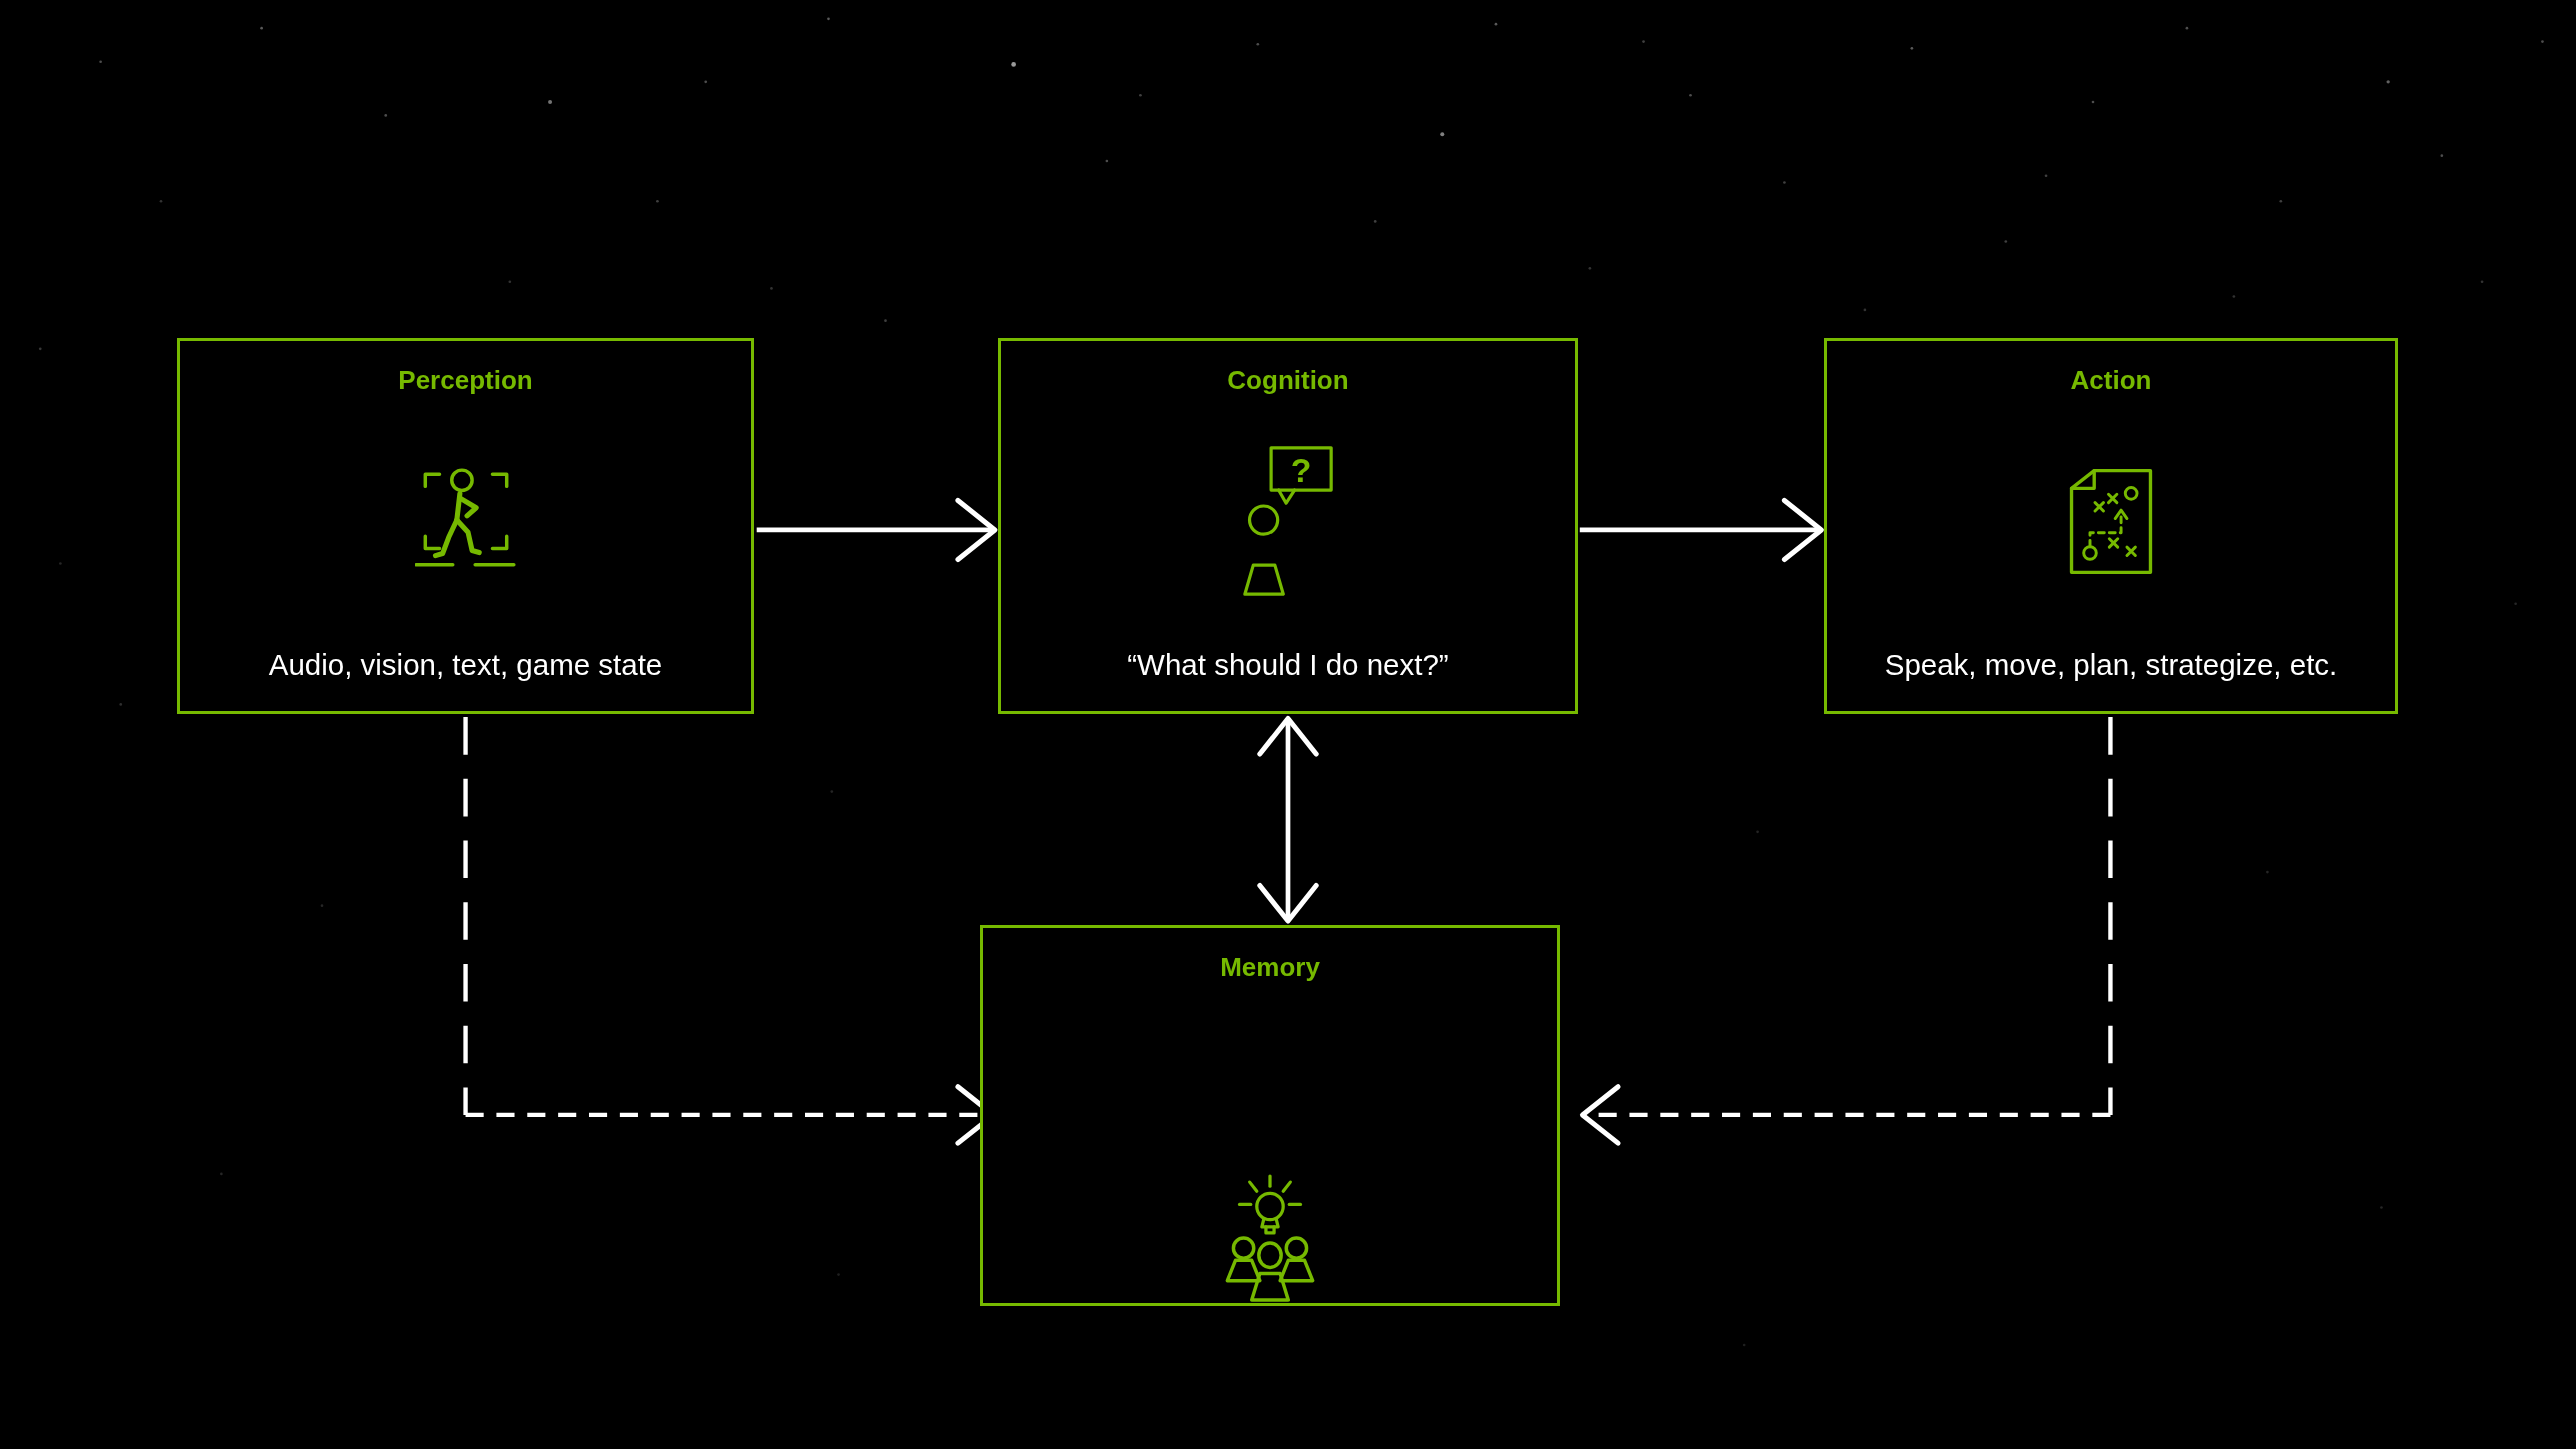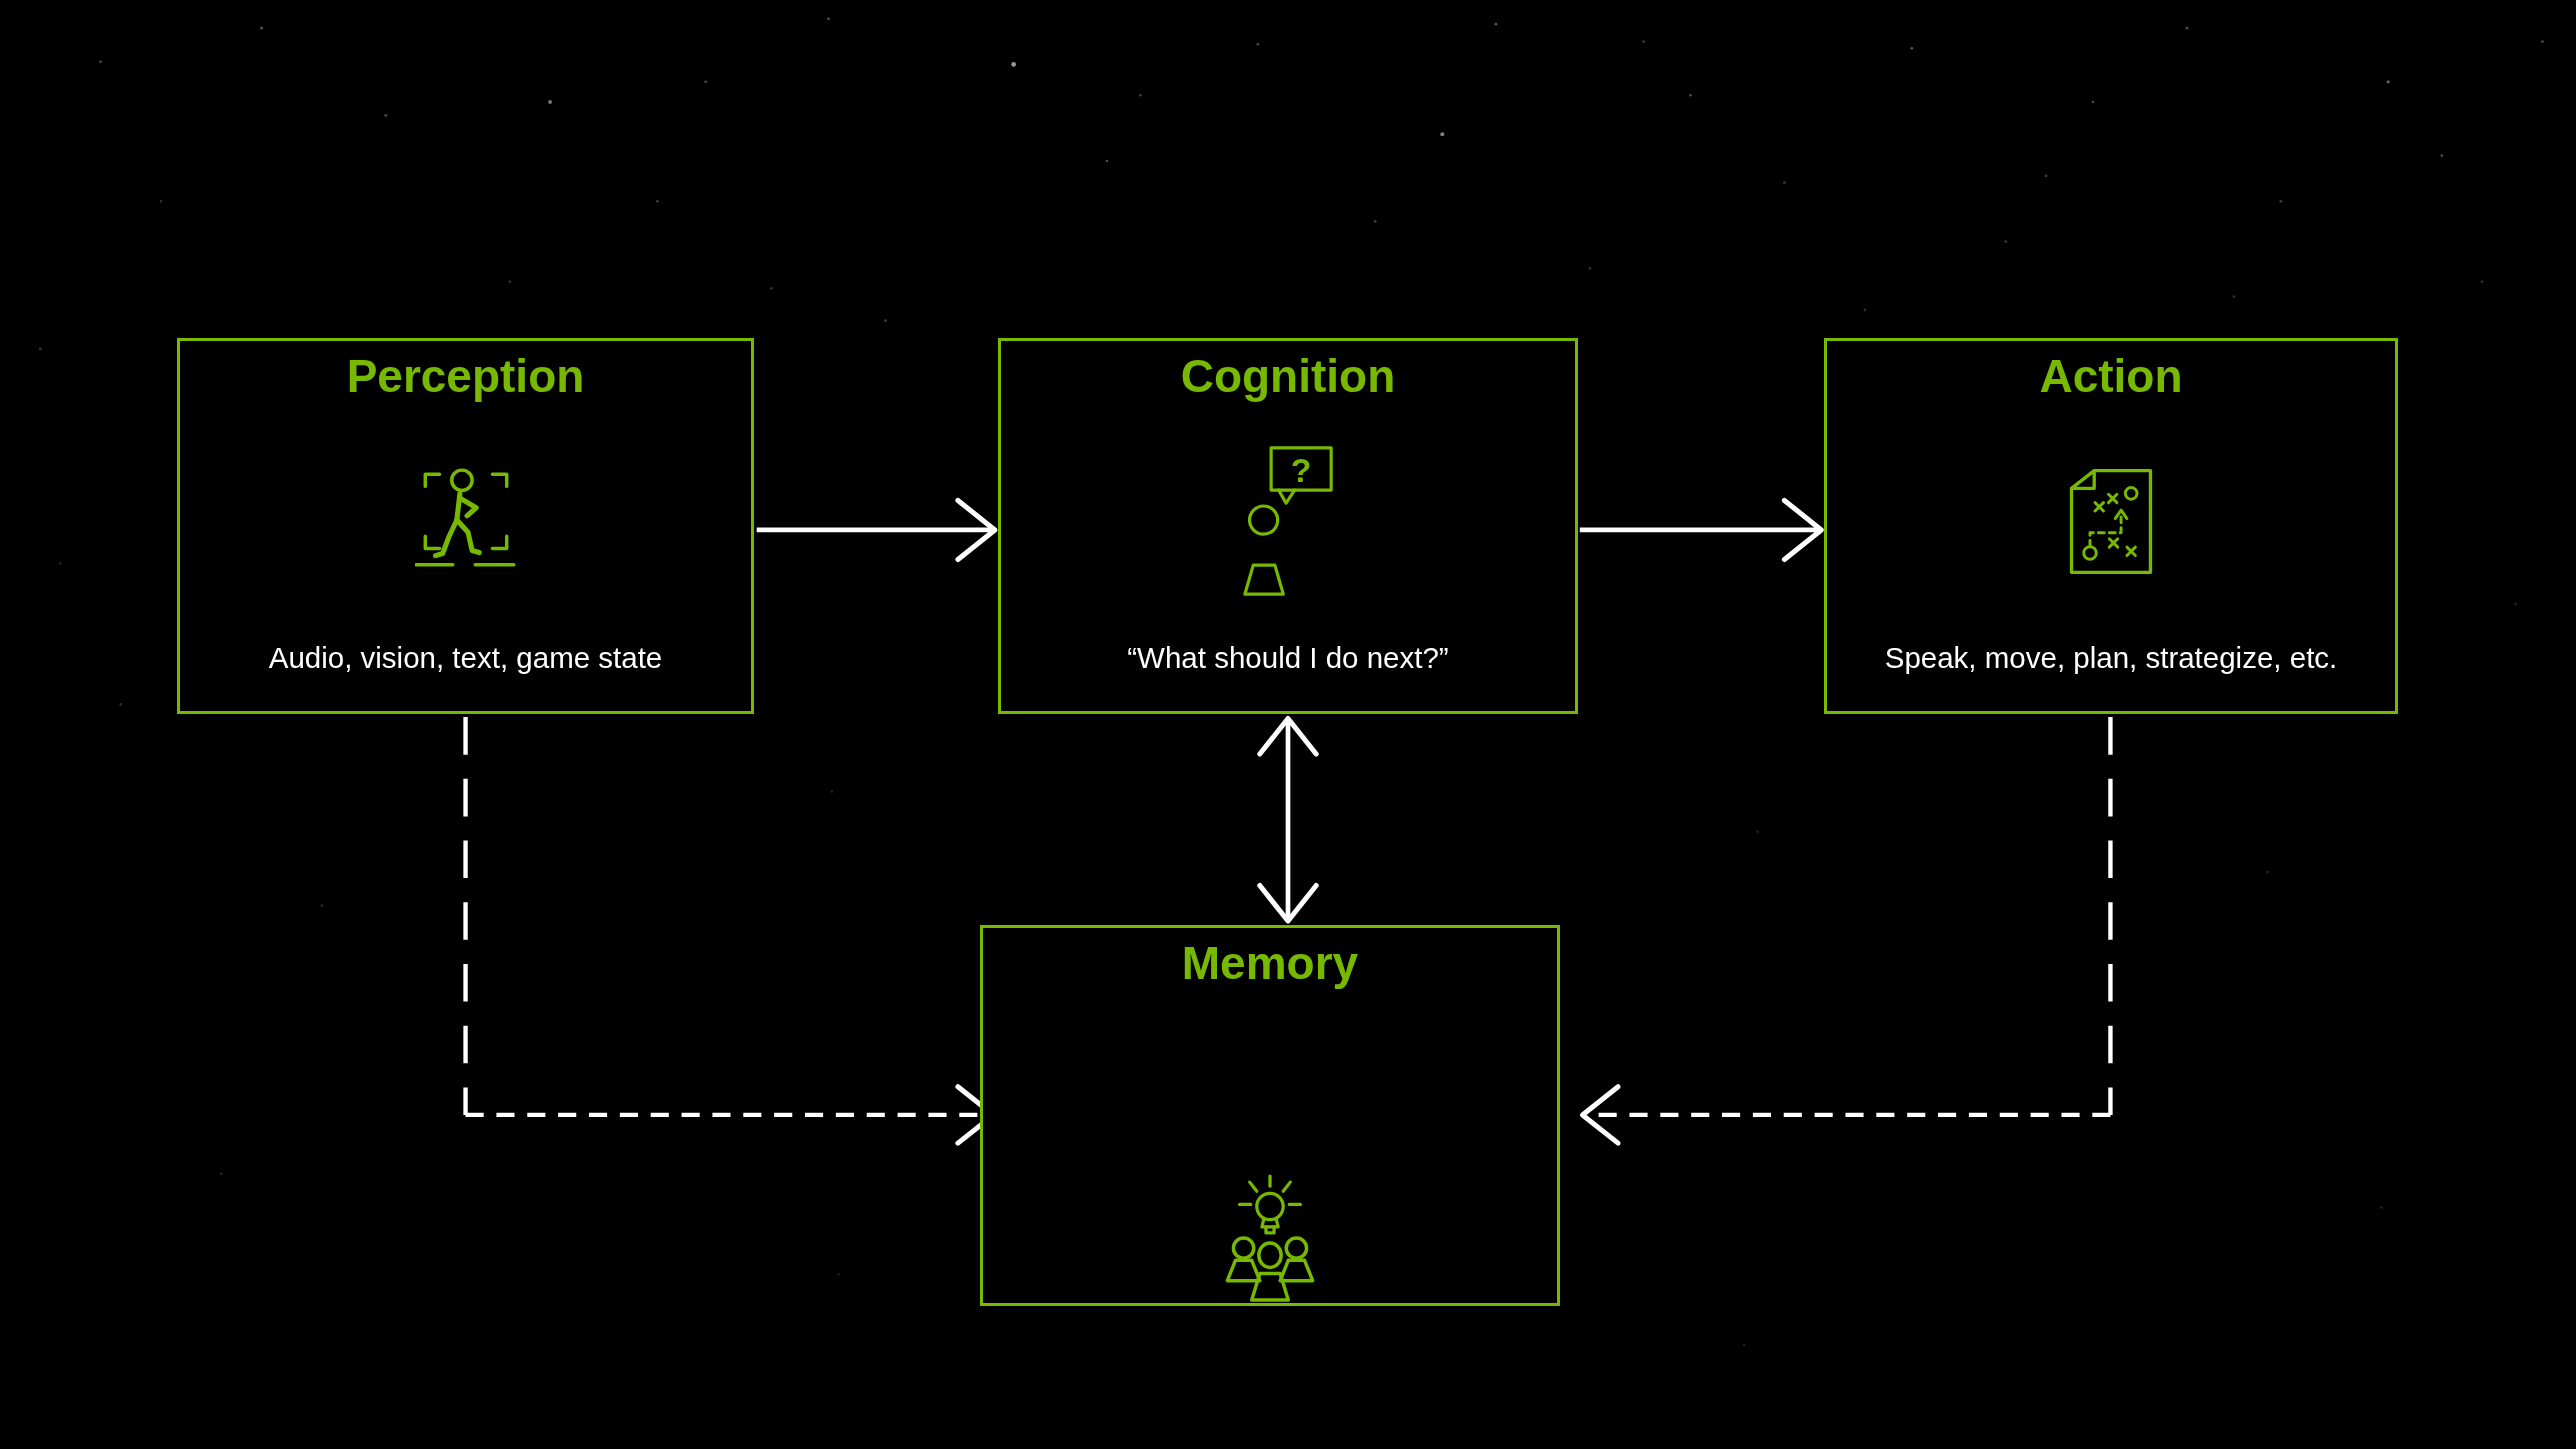--- a/index.html
+++ b/index.html
@@ -24,28 +24,28 @@
   .box{
     position:absolute;
     box-sizing:border-box;
     background:#000;
     border:3.4px solid var(--green);
     display:flex;flex-direction:column;
     align-items:center;justify-content:space-between;
   }
   .box-title{
     color:var(--green);
-    font-size:46px;font-weight:600;
-    margin-top:8px;
+    font-size:26px;font-weight:600;
+    margin-top:24px;
   }
   .box-body{
     color:var(--white);
     font-size:29.5px;font-weight:400;
     text-align:center;line-height:1.28;
-    margin-bottom:34px;
+    margin-bottom:27px;
     white-space:pre-line;
   }
   .box-memory .box-body{margin-bottom:13.4px;}
   .box-icon{flex:0 0 auto;display:block;}
   .box-perception{left:177px;top:338px;width:577px;height:376px;}
   .box-cognition{left:998px;top:338px;width:580px;height:376px;}
   .box-action{left:1824px;top:338px;width:574px;height:376px;}
   .box-memory{left:980px;top:925px;width:580px;height:381px;}
   .connectors{position:absolute;inset:0;width:2576px;height:1449px;pointer-events:none;}
   .sol{stroke:#fff;stroke-width:7;fill:none;}

